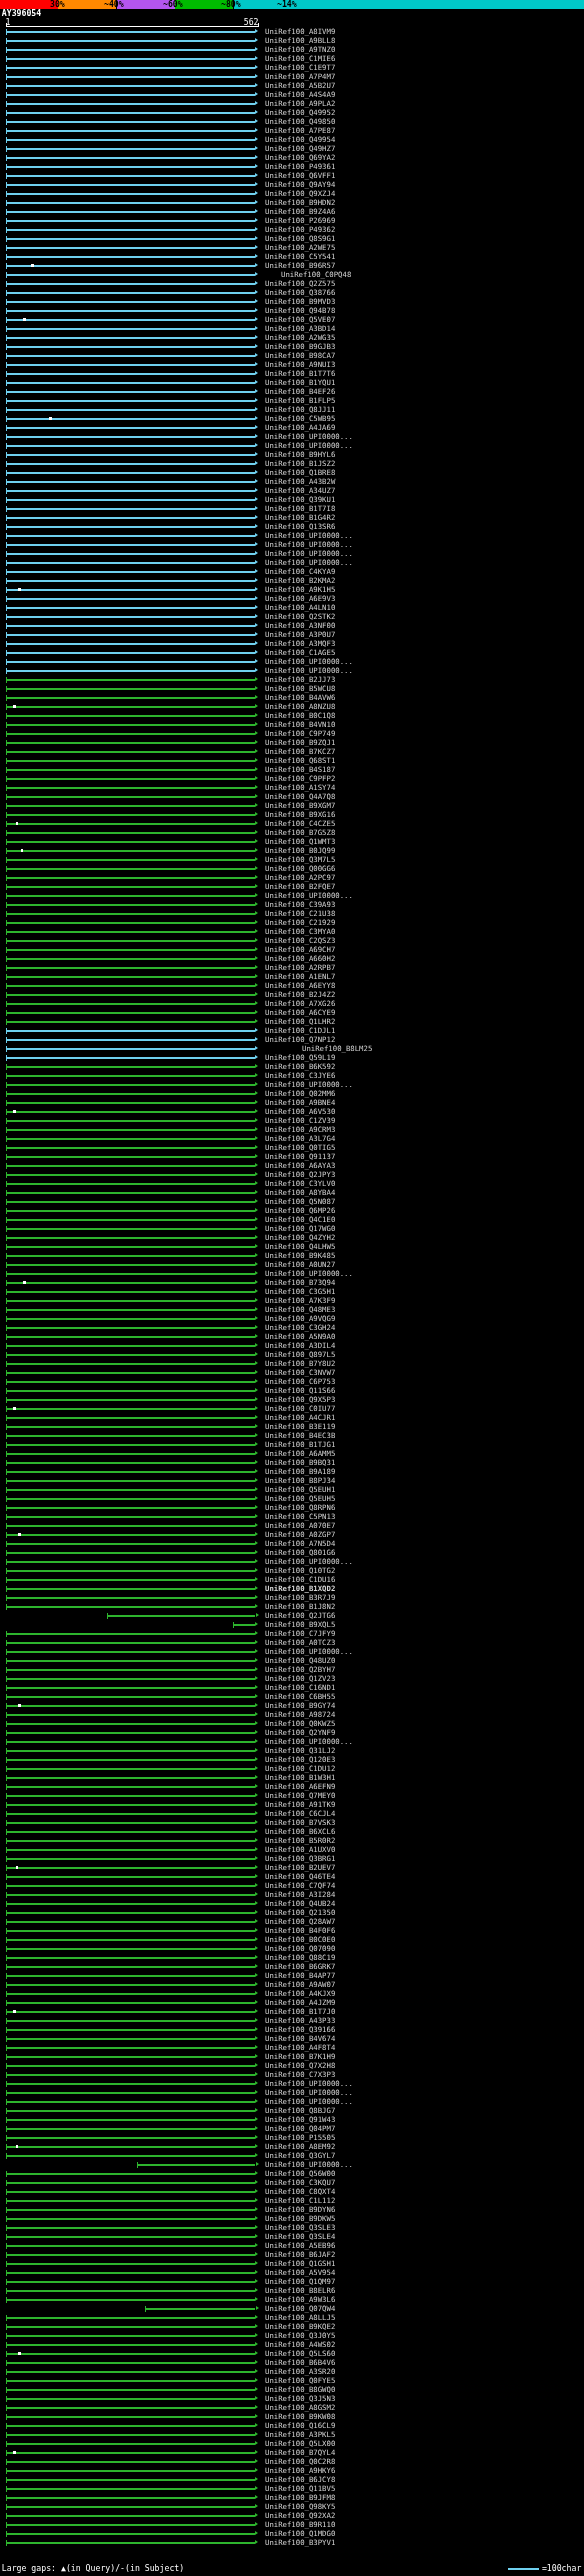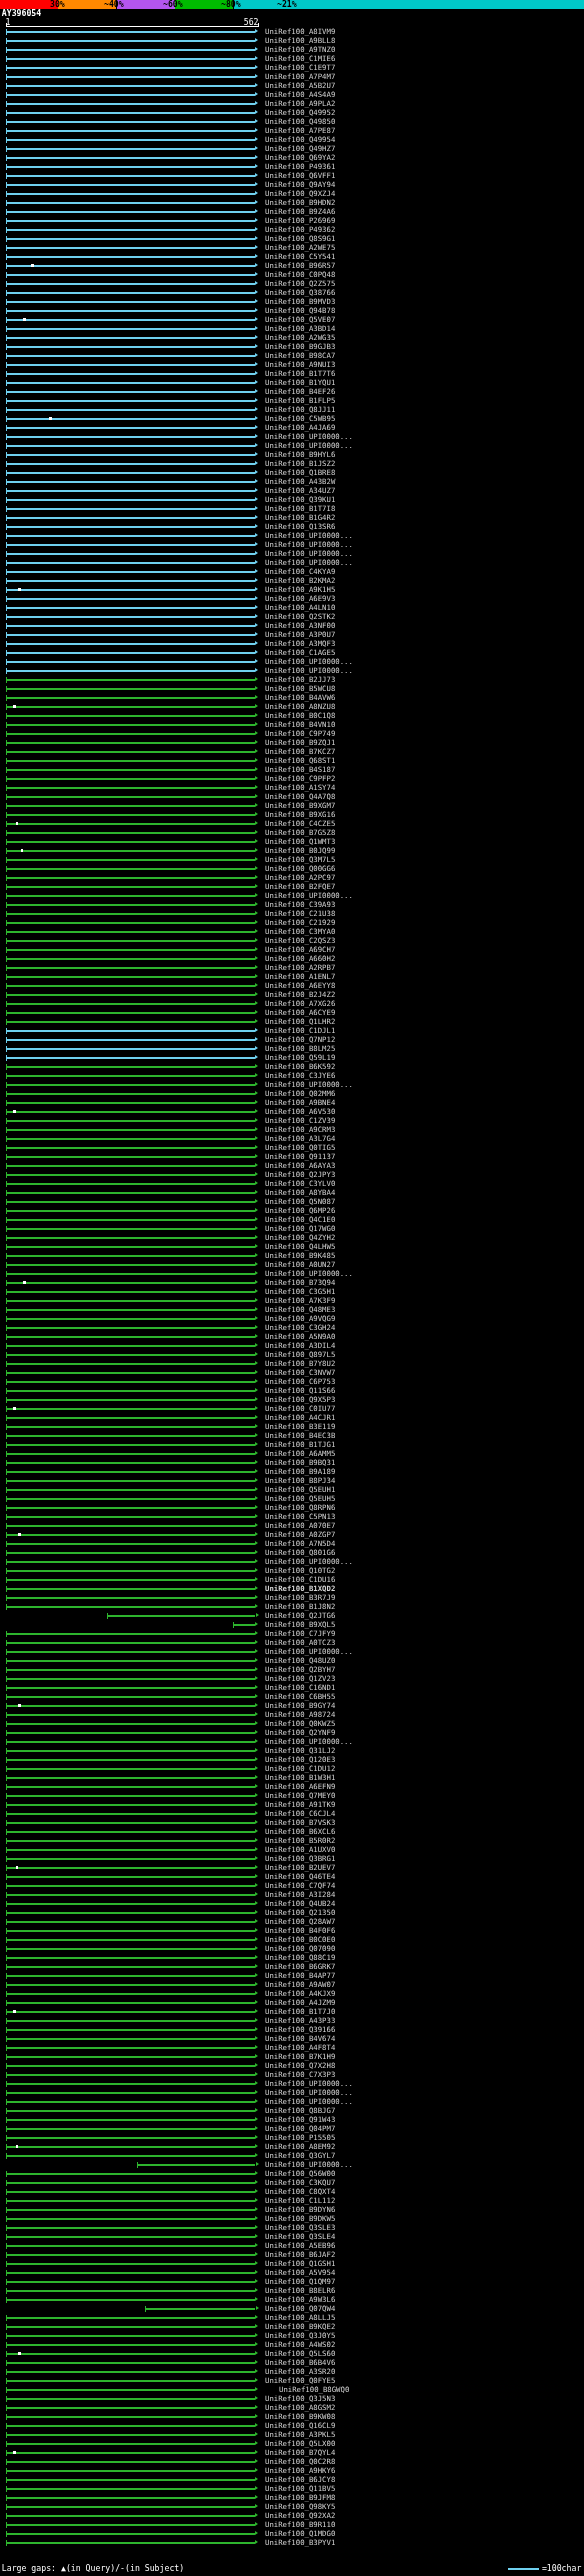--- a/index.html
+++ b/index.html
@@ -42,21 +42,21 @@
   <div class="key-bar">
     <div class="seg" style="left: 0px; width: 58px; background: rgb(255, 0, 0);"></div>
     <div class="seg" style="left: 58px; width: 58px; background: rgb(255, 136, 0);"></div>
     <div class="seg" style="left: 117px; width: 58px; background: rgb(180, 85, 238);"></div>
     <div class="seg" style="left: 175px; width: 58px; background: rgb(0, 187, 0);"></div>
     <div class="seg" style="left: 234px; width: 351px; background: rgb(0, 200, 200);"></div>
     <span class="key-label" style="left:50px;">30%</span>
     <span class="key-label" style="left:104px;">~40%</span>
     <span class="key-label" style="left:163px;">~60%</span>
     <span class="key-label" style="left:221px;">~80%</span>
-    <span class="key-label" style="left:277px;">~21%</span>
+    <span class="key-label" style="left:277px;">~14%</span>
   </div>
 
   <div class="query-row">AY396054</div>
 
   <div class="ruler">
     <span class="ruler-start">1</span>
     <span class="ruler-end">562</span>
     <div class="ruler-line"></div>
   </div>
 
@@ -249,21 +249,21 @@
           <span class="arrow" style="border-left-color: rgb(111, 208, 239);"></span>
         </div>
         <span class="gap-marker" style="left: 31px; background: rgb(255, 255, 255);"></span>
         <span class="row-label" style="color: rgb(212, 212, 212);">UniRef100_B96R57</span>
       </div>
       <div class="row">
         <div class="hit-line" style="left: 5.5px; width: 249px; background: rgb(111, 208, 239);">
           <span class="cap" style="background: rgb(111, 208, 239);"></span>
           <span class="arrow" style="border-left-color: rgb(111, 208, 239);"></span>
         </div>
-        <span class="row-label" style="color: rgb(212, 212, 212);">UniRef100_C0PQ48</span>
+        <span class="row-label" style="color: rgb(212, 212, 212); margin-left: 16px;">UniRef100_C0PQ48</span>
       </div>
       <div class="row">
         <div class="hit-line" style="left: 5.5px; width: 249px; background: rgb(111, 208, 239);">
           <span class="cap" style="background: rgb(111, 208, 239);"></span>
           <span class="arrow" style="border-left-color: rgb(111, 208, 239);"></span>
         </div>
         <span class="row-label" style="color: rgb(212, 212, 212);">UniRef100_Q2Z575</span>
       </div>
       <div class="row">
         <div class="hit-line" style="left: 5.5px; width: 249px; background: rgb(111, 208, 239);">
@@ -857,21 +857,21 @@
           <span class="cap" style="background: rgb(111, 208, 239);"></span>
           <span class="arrow" style="border-left-color: rgb(111, 208, 239);"></span>
         </div>
         <span class="row-label" style="color: rgb(212, 212, 212);">UniRef100_Q7NP12</span>
       </div>
       <div class="row">
         <div class="hit-line" style="left: 5.5px; width: 249px; background: rgb(111, 208, 239);">
           <span class="cap" style="background: rgb(111, 208, 239);"></span>
           <span class="arrow" style="border-left-color: rgb(111, 208, 239);"></span>
         </div>
-        <span class="row-label" style="color: rgb(212, 212, 212);">UniRef100_B8LM25</span>
+        <span class="row-label" style="color: rgb(212, 212, 212); margin-left: 37px;">UniRef100_B8LM25</span>
       </div>
       <div class="row">
         <div class="hit-line" style="left: 5.5px; width: 249px; background: rgb(111, 208, 239);">
           <span class="cap" style="background: rgb(111, 208, 239);"></span>
           <span class="arrow" style="border-left-color: rgb(111, 208, 239);"></span>
         </div>
         <span class="row-label" style="color: rgb(212, 212, 212);">UniRef100_Q59L19</span>
       </div>
       <div class="row">
         <div class="hit-line" style="left: 5.5px; width: 249px; background: rgb(45, 180, 45);">
@@ -1909,21 +1909,21 @@
           <span class="cap" style="background: rgb(45, 180, 45);"></span>
           <span class="arrow" style="border-left-color: rgb(45, 180, 45);"></span>
         </div>
         <span class="row-label" style="color: rgb(212, 212, 212);">UniRef100_Q0FYE5</span>
       </div>
       <div class="row">
         <div class="hit-line" style="left: 5.5px; width: 249px; background: rgb(45, 180, 45);">
           <span class="cap" style="background: rgb(45, 180, 45);"></span>
           <span class="arrow" style="border-left-color: rgb(45, 180, 45);"></span>
         </div>
-        <span class="row-label" style="color: rgb(212, 212, 212); margin-left: 14px;">UniRef100_B8GWQ0</span>
+        <span class="row-label" style="color: rgb(212, 212, 212);">UniRef100_B8GWQ0</span>
       </div>
       <div class="row">
         <div class="hit-line" style="left: 5.5px; width: 249px; background: rgb(45, 180, 45);">
           <span class="cap" style="background: rgb(45, 180, 45);"></span>
           <span class="arrow" style="border-left-color: rgb(45, 180, 45);"></span>
         </div>
         <span class="row-label" style="color: rgb(212, 212, 212);">UniRef100_Q3J5N3</span>
       </div>
       <div class="row">
         <div class="hit-line" style="left: 5.5px; width: 249px; background: rgb(45, 180, 45);">

